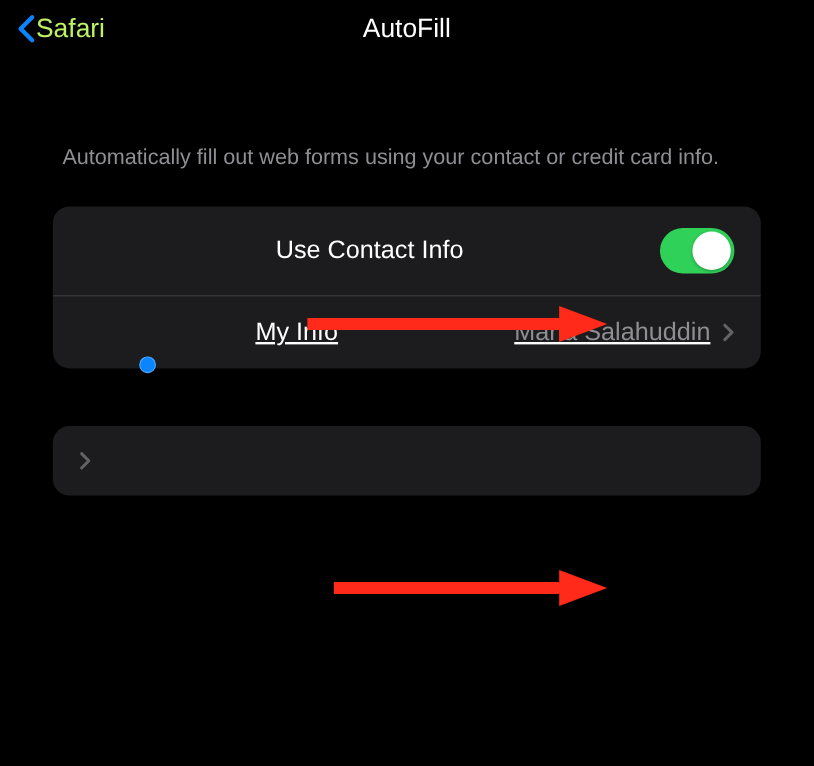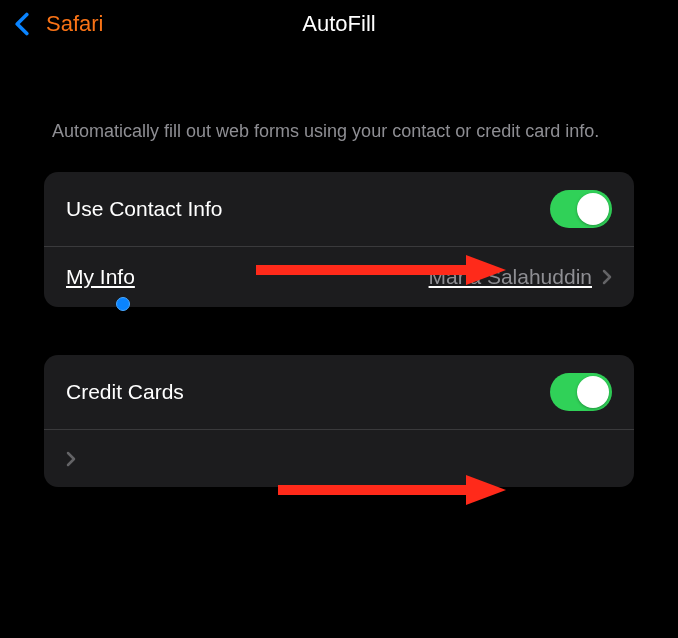--- a/index.html
+++ b/index.html
@@ -15,23 +15,23 @@
     .nav {
       display: flex;
       align-items: center;
       height: 48px;
       position: relative;
       padding: 0 14px;
     }
     .back {
       display: flex;
       align-items: center;
-      color: #f97316;
+      color: #bef264;
       font-size: 22px;
-      gap: 16px;
+      gap: 0;
       cursor: pointer;
     }
     .back svg { width: 16px; height: 24px; }
     .title {
       position: absolute;
       left: 50%;
       transform: translateX(-50%);
       font-size: 22px;
       font-weight: 400;
       color: #fff;
@@ -42,20 +42,21 @@
       font-size: 18px;
       line-height: 1.45;
       padding: 70px 40px 28px 40px;
       margin-left: 12px;
     }
     .group {
       background: #1c1c1e;
       border-radius: 14px;
       margin: 0 20px 48px 20px;
       overflow: hidden;
+      text-align: center;
     }
     .row {
       display: flex;
       align-items: center;
       justify-content: space-between;
       padding: 18px 22px;
       min-height: 58px;
       font-size: 21px;
       color: #fff;
       cursor: pointer;
@@ -126,26 +127,20 @@
       <span class="label">My Info</span>
       <span class="value">Maria Salahuddin</span>
       <svg class="chevron" viewBox="0 0 10 16" fill="none">
         <path d="M2 2 L8 8 L2 14" stroke="#636366" stroke-width="2.5" stroke-linecap="round" stroke-linejoin="round"></path>
       </svg>
     </div>
   </div>
 
   <div class="group">
     <div class="row">
-      <span class="label">Credit Cards</span>
-      <div class="toggle">
-        <div class="knob"></div>
-      </div>
-    </div>
-    <div class="row">
       <svg class="chevron" viewBox="0 0 10 16" fill="none">
         <path d="M2 2 L8 8 L2 14" stroke="#636366" stroke-width="2.5" stroke-linecap="round" stroke-linejoin="round"></path>
       </svg>
     </div>
   </div>
 </div>
 
 <div class="blue-dot"></div>
 
 <div class="arrow" style="left:256px; top:252px;">

